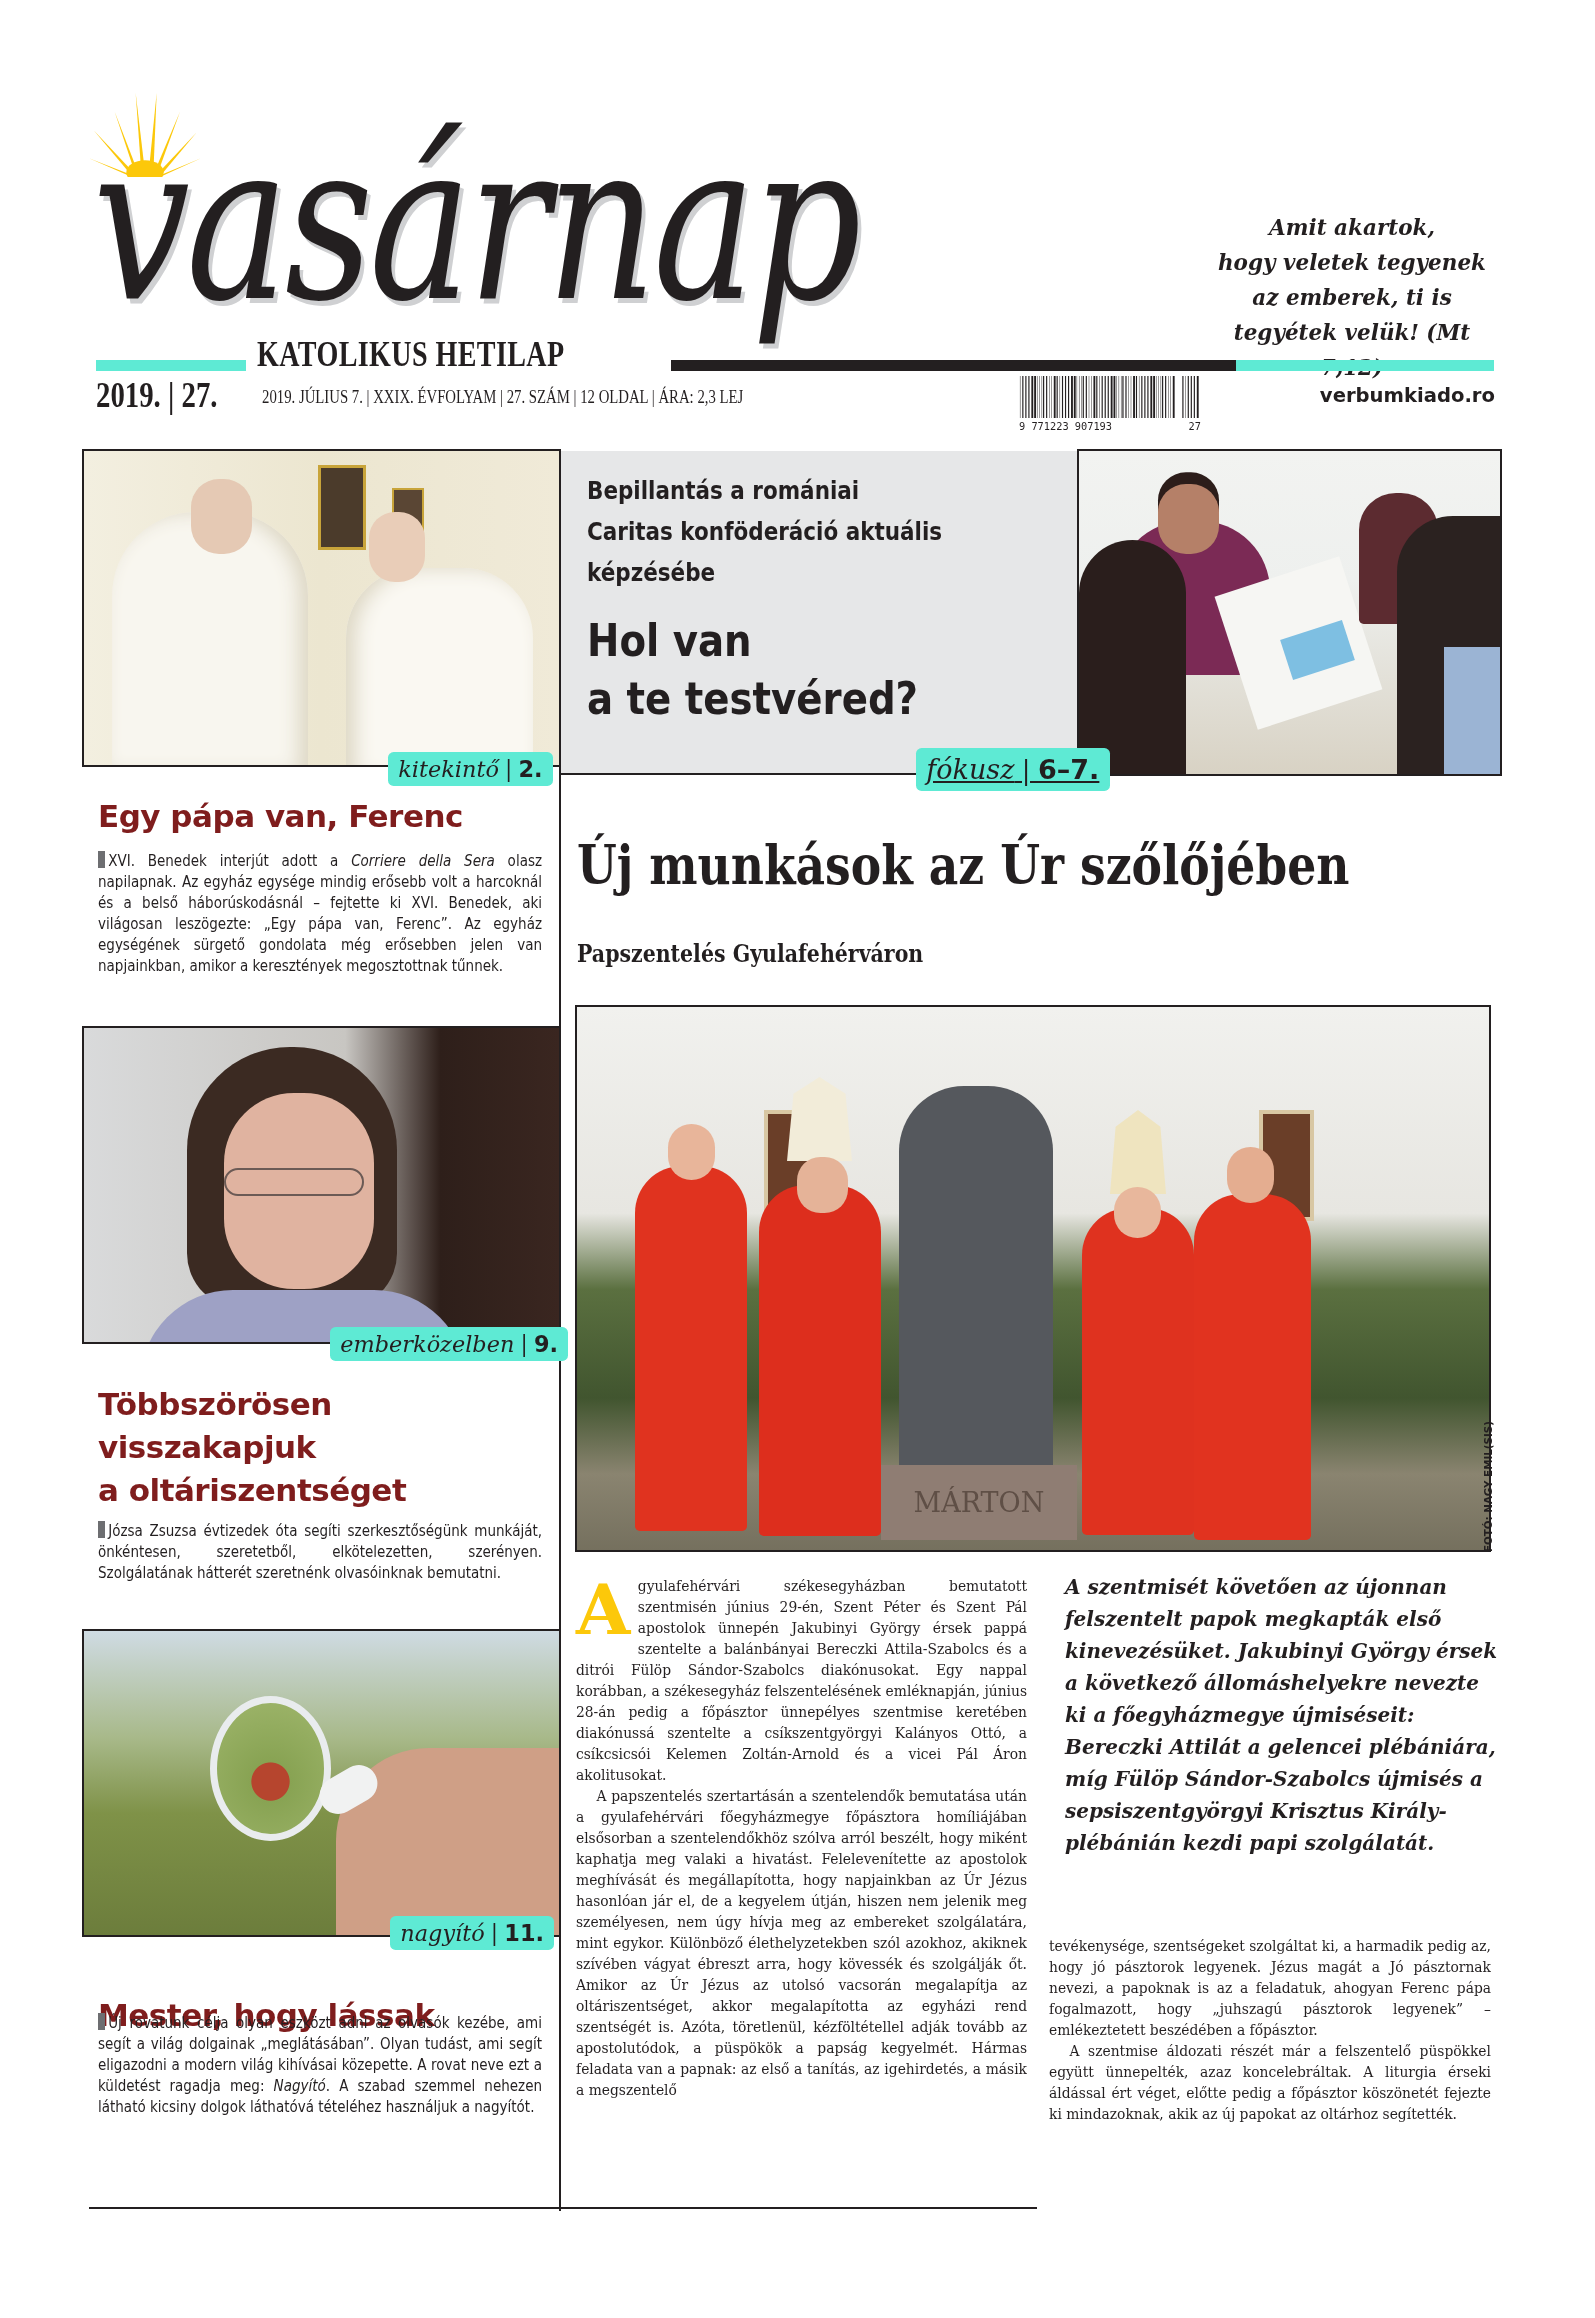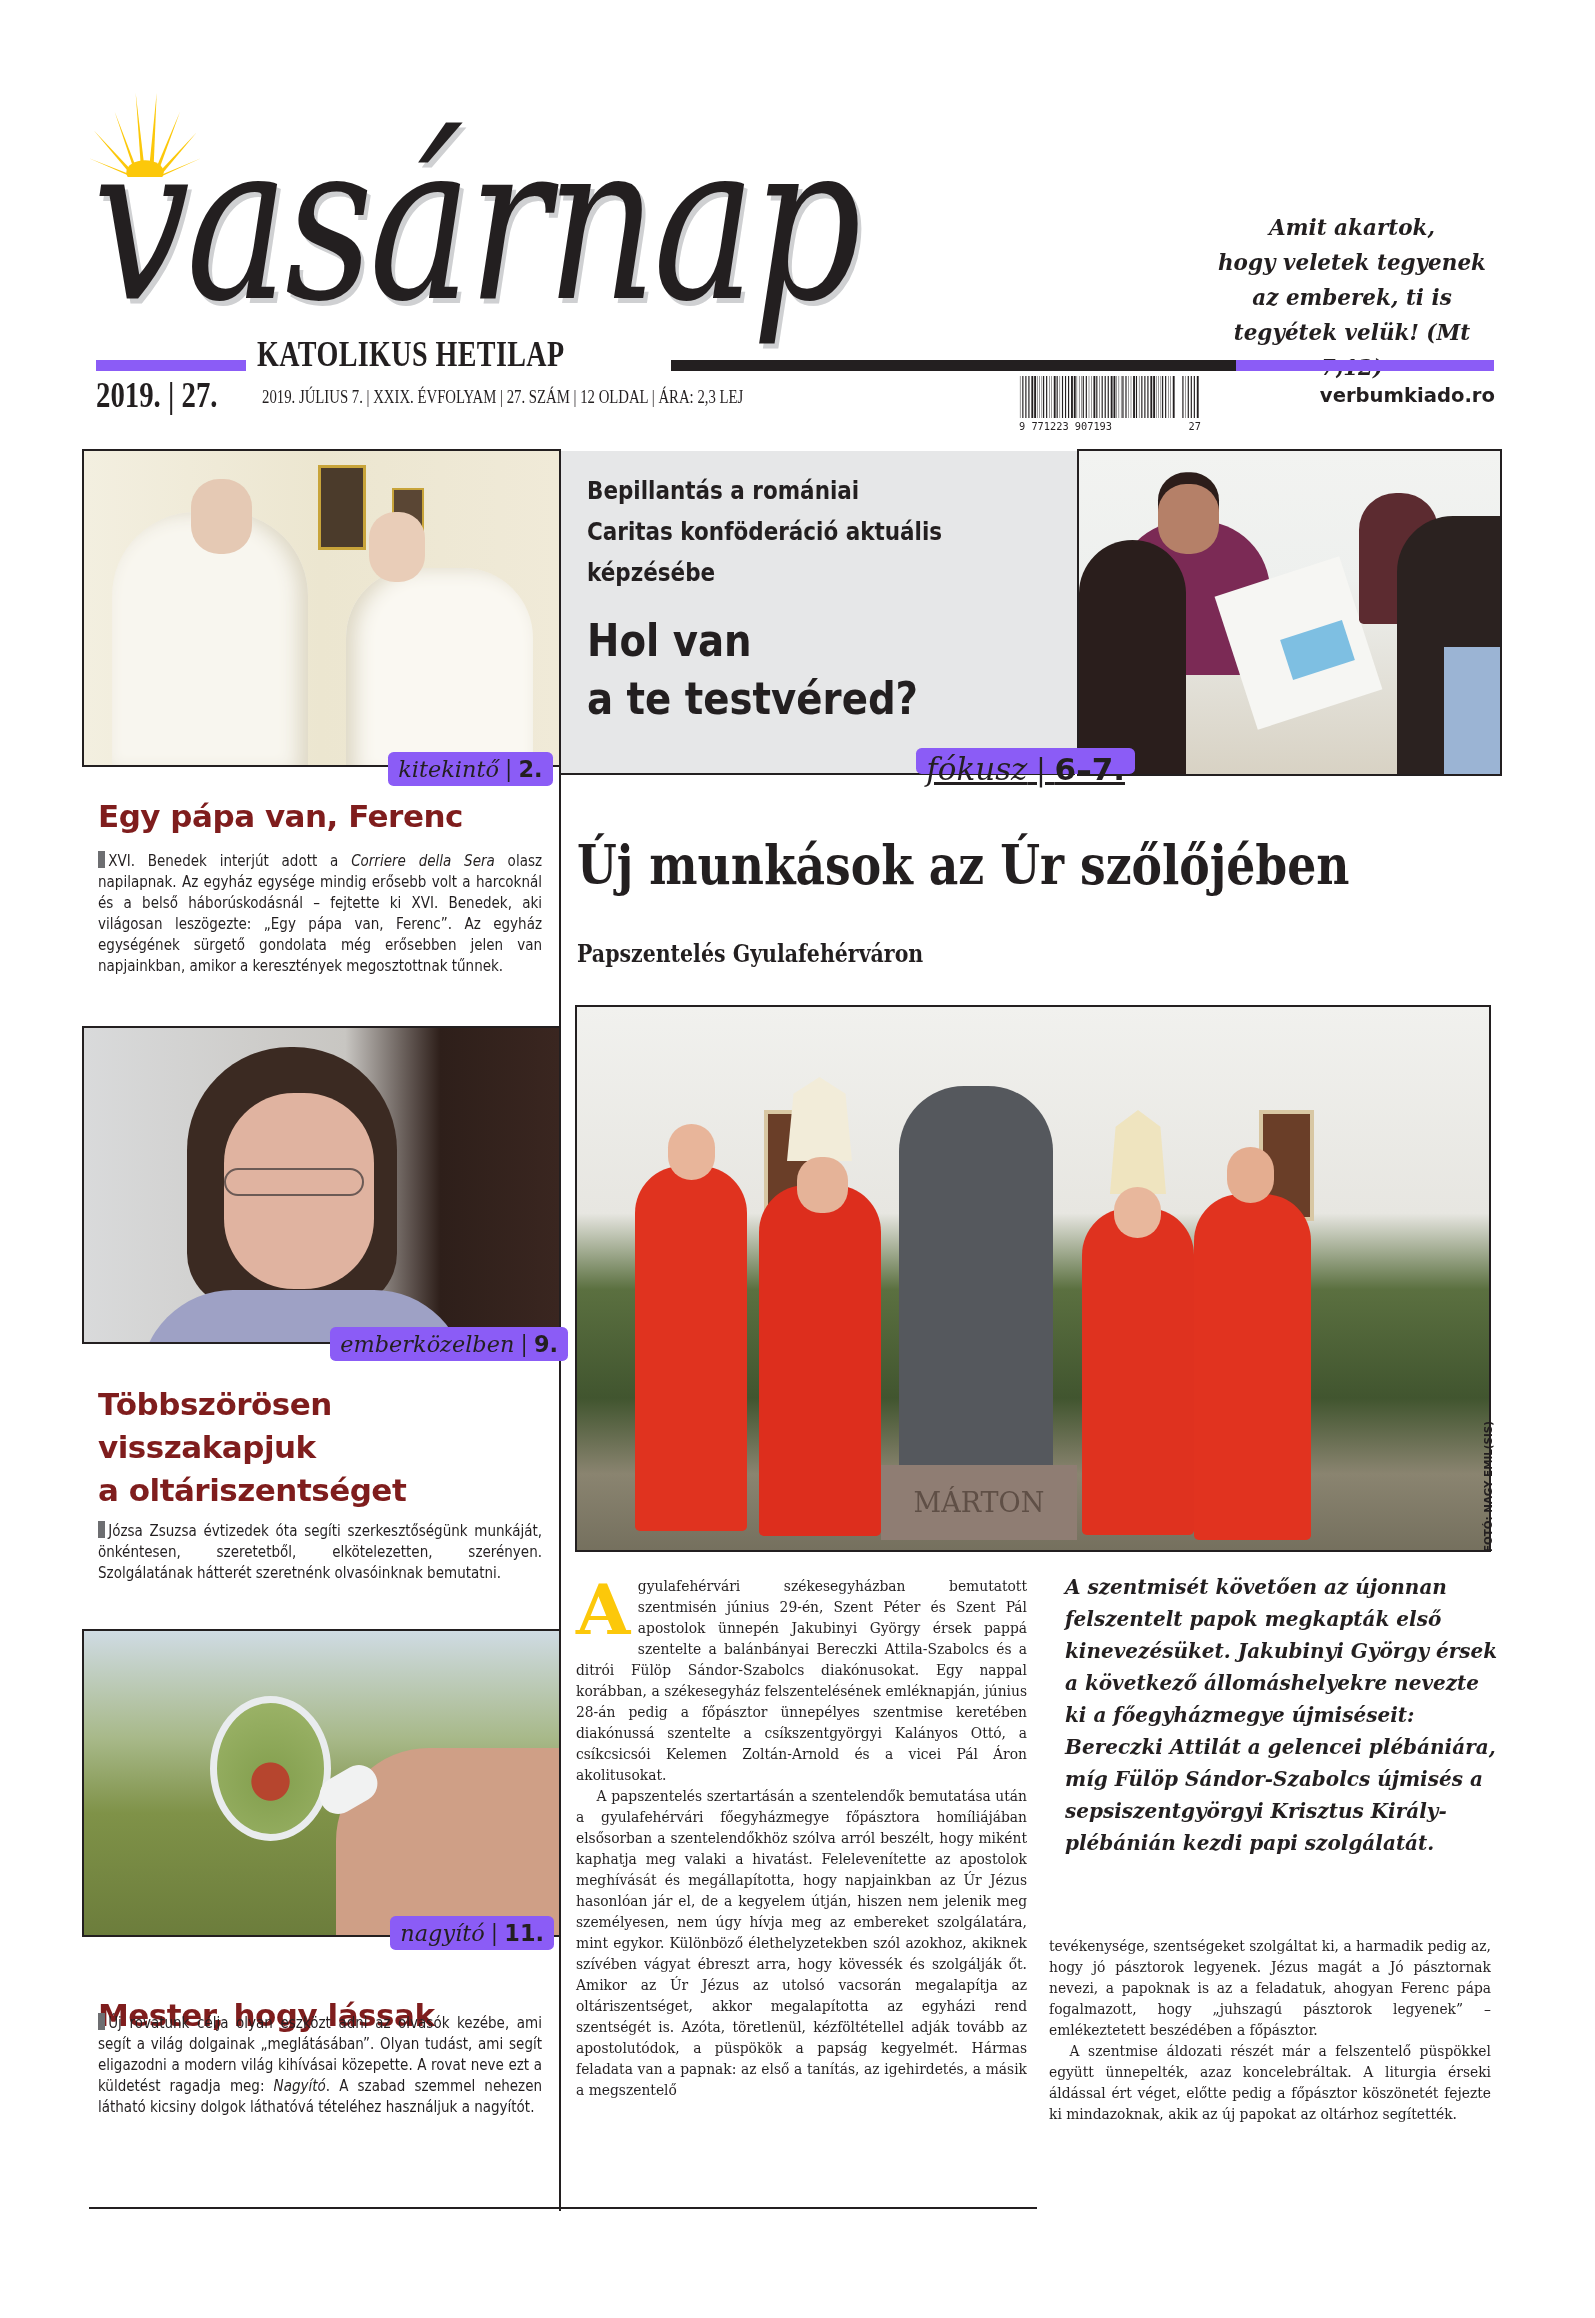--- a/index.html
+++ b/index.html
@@ -1,18 +1,18 @@
 <!DOCTYPE html>
 <html style="font-size:7.5px"><head>
 <meta charset="utf-8">
 <style>
   html, body { margin: 0; padding: 0; background: #fff; }
   body { width: 1595px; height: 2319px; position: relative; overflow: hidden; font-family: "DejaVu Sans Condensed", "DejaVu Sans", sans-serif; color: #231f20; }
   .abs { position: absolute; }
-  .yellow { background: #8b5cf6; }
+  .yellow { background: #5eead4; }
 
   
   .logo { left: 93px; top: 112px; font-family: "DejaVu Serif", serif; font-style: italic; font-size: 220px; line-height: 1; letter-spacing: -4.7px; color: #231f20; text-shadow: 4.7px 4.7px 0 #cfd0d2; transform: scaleX(0.78); transform-origin: left top; }
   .sun { left: 89px; top: 79px; width: 112px; height: 98px; }
   .subtitle { left: 257px; top: 333px; font-family: "Liberation Serif", serif; font-weight: bold; font-size: 36px; letter-spacing: 0.5px; transform: scaleX(0.78); transform-origin: left top; }
   .rule-y { left: 96px; top: 360px; width: 150px; height: 11.2px; }
   .rule-b { left: 671px; top: 360px; width: 566px; height: 11.2px; background: #231f20; }
   .issue { left: 96px; top: 374px; font-family: "Liberation Serif", serif; font-weight: bold; font-size: 36px; transform: scaleX(0.8); transform-origin: left top; }
   .issue-meta { left: 262px; top: 387px; font-family: "Liberation Serif", serif; font-size: 18px; transform: scaleX(0.82); transform-origin: left top; white-space: nowrap; }
   .barcode { left: 1019px; top: 376px; width: 182px; height: 56px; }
@@ -210,21 +210,21 @@
 <div class="abs frame" style="left:1077px; top:449px; width:425px; height:327px; background:linear-gradient(180deg,#f2f3f1 0%,#eef0ee 40%,#d8d2c4 100%);">
   <div class="abs" style="left:37px; top:70px; width:154px; height:154px; background:#7b2a55; border-radius:70px 70px 9.3px 9.3px;"></div>
   <div class="abs" style="left:79px; top:33px; width:61px; height:70px; background:#b58068; border-radius:28px; box-shadow:0 -11.7px 0 #2c1d1a;"></div>
   <div class="abs" style="left:0; top:89px; width:107px; height:243px; background:#2a1e1c; border-radius:56px 56px 0 0;"></div>
   <div class="abs" style="left:154px; top:122px; width:131px; height:140px; background:#f6f6f3; transform:rotate(-18deg);"></div>
   <div class="abs" style="left:206px; top:178px; width:65px; height:42px; background:#7ebfe2; transform:rotate(-18deg);"></div>
   <div class="abs" style="left:280px; top:42px; width:79px; height:131px; background:#5c2b30; border-radius:37px 37px 4.7px 4.7px;"></div>
   <div class="abs" style="left:318px; top:65px; width:112px; height:262px; background:#2b2220; border-radius:56px 0 0 0;"></div>
   <div class="abs" style="left:365px; top:196px; width:65px; height:136px; background:#9bb4d4;"></div>
 </div>
-<div class="abs tag yellow" style="left:916px; top:748px; height:26px; line-height:43px; font-size:31px;text-decoration:underline;">
+<div class="abs tag yellow" style="left:916px; top:748px; height:43px; line-height:43px; font-size:27px;text-decoration:underline;">
   <i>fókusz</i> | <b>6–7.</b>
 </div>
 
 <div class="abs" style="left:577px; top:837px; font-family:'DejaVu Serif',serif; font-weight:bold; font-size:55px; line-height:1; transform:scaleX(0.83); transform-origin:left top; white-space:nowrap;">Új munkások az Úr szőlőjében</div>
 <div class="abs" style="left:577px; top:939px; font-family:'DejaVu Serif',serif; font-weight:bold; font-size:25px; transform:scaleX(0.82); transform-origin:left top; white-space:nowrap;">Papszentelés Gyulafehérváron</div>
 
 <div class="abs frame" style="left:575px; top:1005px; width:916px; height:547px; background:linear-gradient(180deg,#f1f1ee 0%,#e7e6e1 38%,#5b7040 52%,#41552f 72%,#8a8470 86%,#75705e 100%);">
   <div class="abs" style="left:187px; top:103px; width:47px; height:103px; background:#6a3e28; border:4.7px solid #d8c7a3;"></div>
   <div class="abs" style="left:383px; top:103px; width:47px; height:103px; background:#6a3e28; border:4.7px solid #d8c7a3;"></div>
   <div class="abs" style="left:682px; top:103px; width:47px; height:103px; background:#6a3e28; border:4.7px solid #d8c7a3;"></div>

